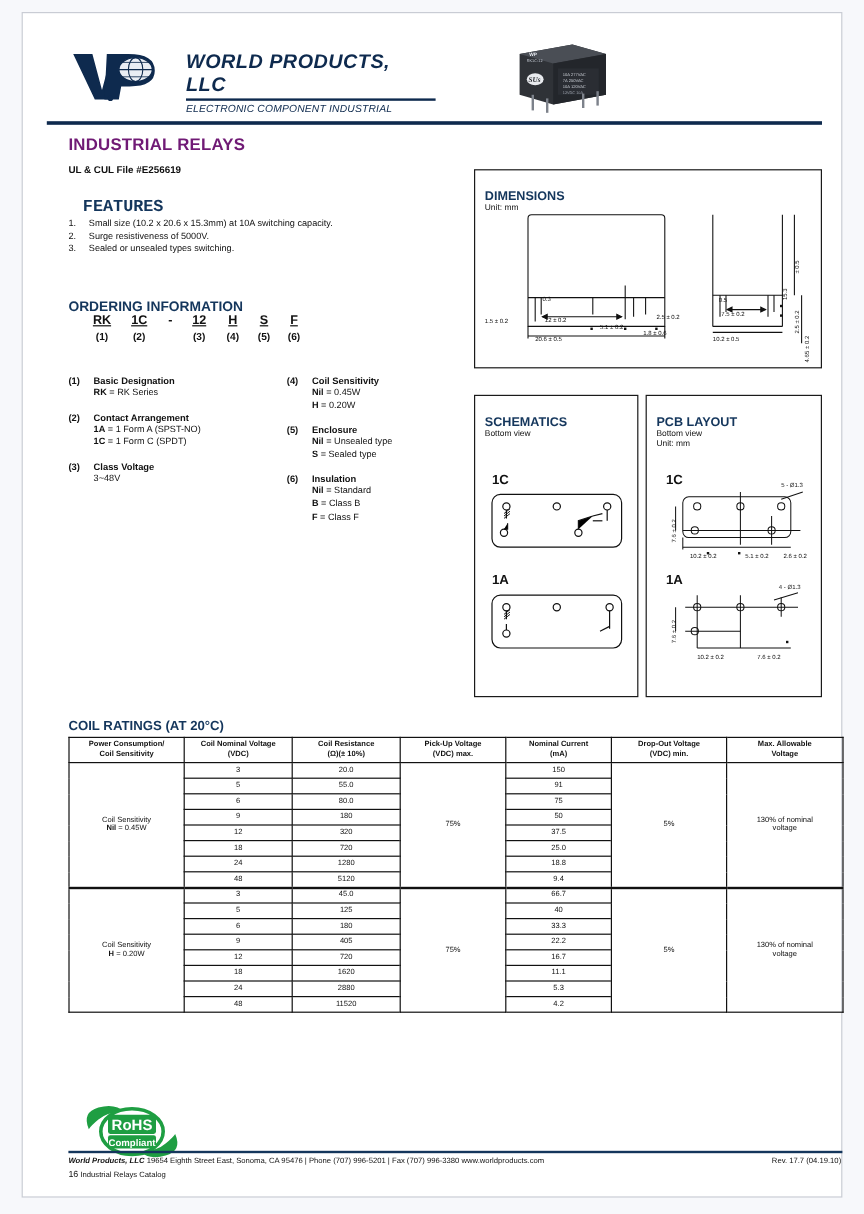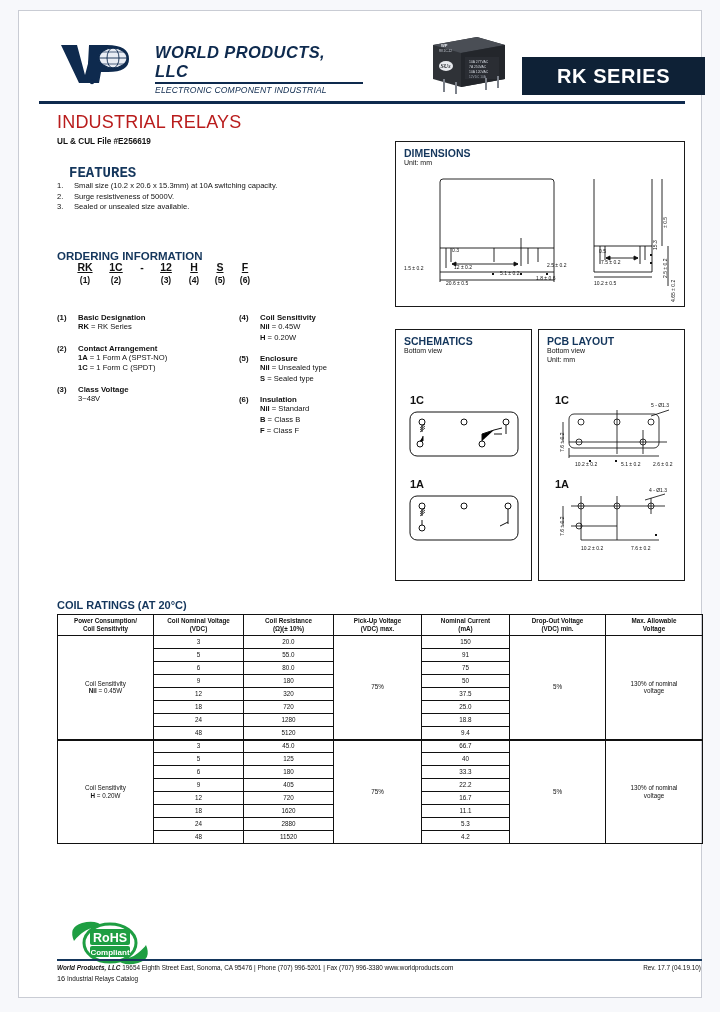--- a/index.html
+++ b/index.html
@@ -44,21 +44,21 @@
   .series-badge span {
     color: #ffffff; font-size: 20px; font-weight: bold; letter-spacing: .6px;
   }
   .header-rule {
     position: absolute; left: 20px; top: 90px; width: 646px; height: 3px; background: #0e2a4e;
   }
 
   
   .h1 {
     position: absolute; left: 38px; top: 101px;
-    font-size: 18px; font-weight: normal; color: #b91c1c; letter-spacing: .2px;
+    font-size: 14px; font-weight: bold; color: #701a75; letter-spacing: .2px;
   }
   .ulfile {
     position: absolute; left: 38px; top: 126px;
     font-size: 8.2px; font-weight: bold; color: #111;
   }
   .h2-features {
     position: absolute; left: 50px; top: 154px;
     font-size: 14px; font-weight: bold; color: #14365c; font-family: Liberation Mono, monospace;
   }
   .features-list { position: absolute; left: 38px; top: 170px; width: 300px; }
@@ -88,21 +88,21 @@
   .defline b { font-weight: bold; }
 
   
   .panel { position: absolute; border: 1px solid #1a1a1a; background: #fff; }
   .panel-title { font-size: 10.5px; font-weight: bold; color: #14365c; }
   .panel-sub { font-size: 7px; color: #111; line-height: 8.6px; }
 
   #dim-panel { left: 376px; top: 130px; width: 290px; height: 166px; }
   #sch-panel { left: 376px; top: 318px; width: 137px; height: 252px; }
   #pcb-panel { left: 519px; top: 318px; width: 147px; height: 252px; }
-  .panel-hd { position: absolute; left: 8px; top: 5px; }
+  .panel-hd { position: absolute; left: 8px; top: 16px; }
 
   .dwg { position: absolute; }
   .dlabel { position: absolute; font-size: 5px; color: #111; white-space: nowrap; }
   .dlabel.vert { transform: rotate(-90deg); transform-origin: 0 0; }
   .ctag { position: absolute; font-size: 11px; font-weight: bold; color: #111; }
 
   
   .h2-coil {
     position: absolute; left: 38px; top: 588px;
     font-size: 11px; font-weight: bold; color: #14365c;
@@ -174,42 +174,39 @@
       <text x="14" y="14" font-family="Liberation Sans" font-size="4" font-weight="bold" fill="#e7eaf0">WP</text>
       <text x="12" y="19" font-family="Liberation Sans" font-size="3.2" fill="#c2c7d0">RK1C-12</text>
       <ellipse cx="19" cy="33" rx="7" ry="5" fill="#e8eaee"></ellipse>
       <text x="13.5" y="35" font-family="Liberation Serif" font-size="6" font-style="italic" font-weight="bold" fill="#23262b">SUs</text>
       <rect x="16" y="46" width="2" height="13" fill="#7d828b"></rect>
       <rect x="28" y="49" width="2" height="12" fill="#7d828b"></rect>
       <rect x="58" y="45" width="2" height="12" fill="#7d828b"></rect>
       <rect x="70" y="43" width="2" height="12" fill="#7d828b"></rect>
     </svg>
 
-    <div class="series-badge">
-      <span>RK SERIES</span>
-    </div>
   </div>
   <div class="header-rule"></div>
 
   <div class="h1">INDUSTRIAL RELAYS</div>
   <div class="ulfile">UL &amp; CUL File #E256619</div>
 
   <div class="h2-features">FEATURES</div>
   <div class="features-list" id="features-list">
         <div class="feat">
           <span class="feat-n">1.</span>
           <span>Small size (10.2 x 20.6 x 15.3mm) at 10A switching capacity.</span>
         </div>
         <div class="feat">
           <span class="feat-n">2.</span>
           <span>Surge resistiveness of 5000V.</span>
         </div>
         <div class="feat">
           <span class="feat-n">3.</span>
-          <span>Sealed or unsealed size available.</span>
+          <span>Sealed or unsealed types switching.</span>
         </div>
       </div>
 
   <div class="h2-order">ORDERING INFORMATION</div>
   <div class="order-code">
     <div class="order-row1" id="oc-row1">
           <div class="oc oc-w1"><u>RK</u></div>
           <div class="oc oc-w2"><u>1C</u></div>
           <div class="oc oc-dash">-</div>
           <div class="oc oc-w3"><u>12</u></div>

